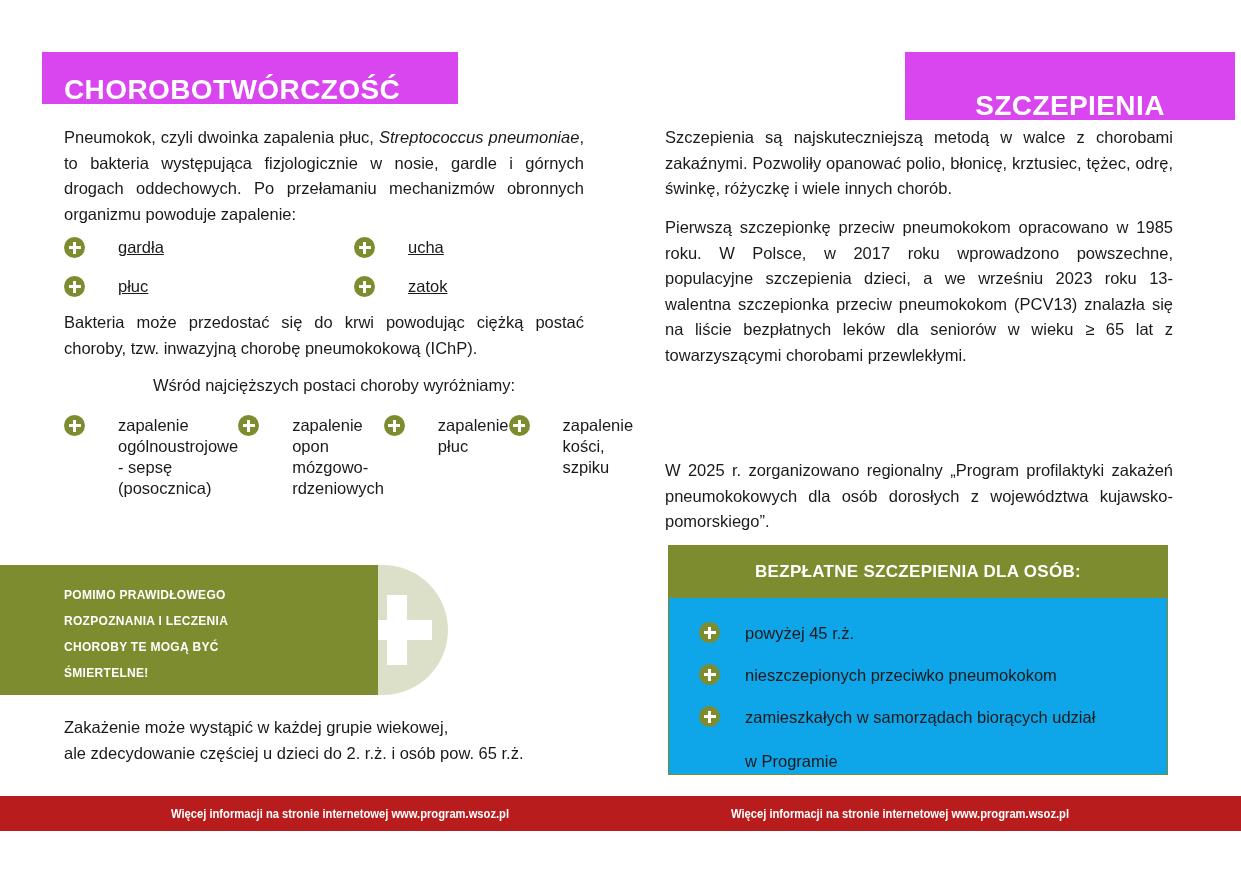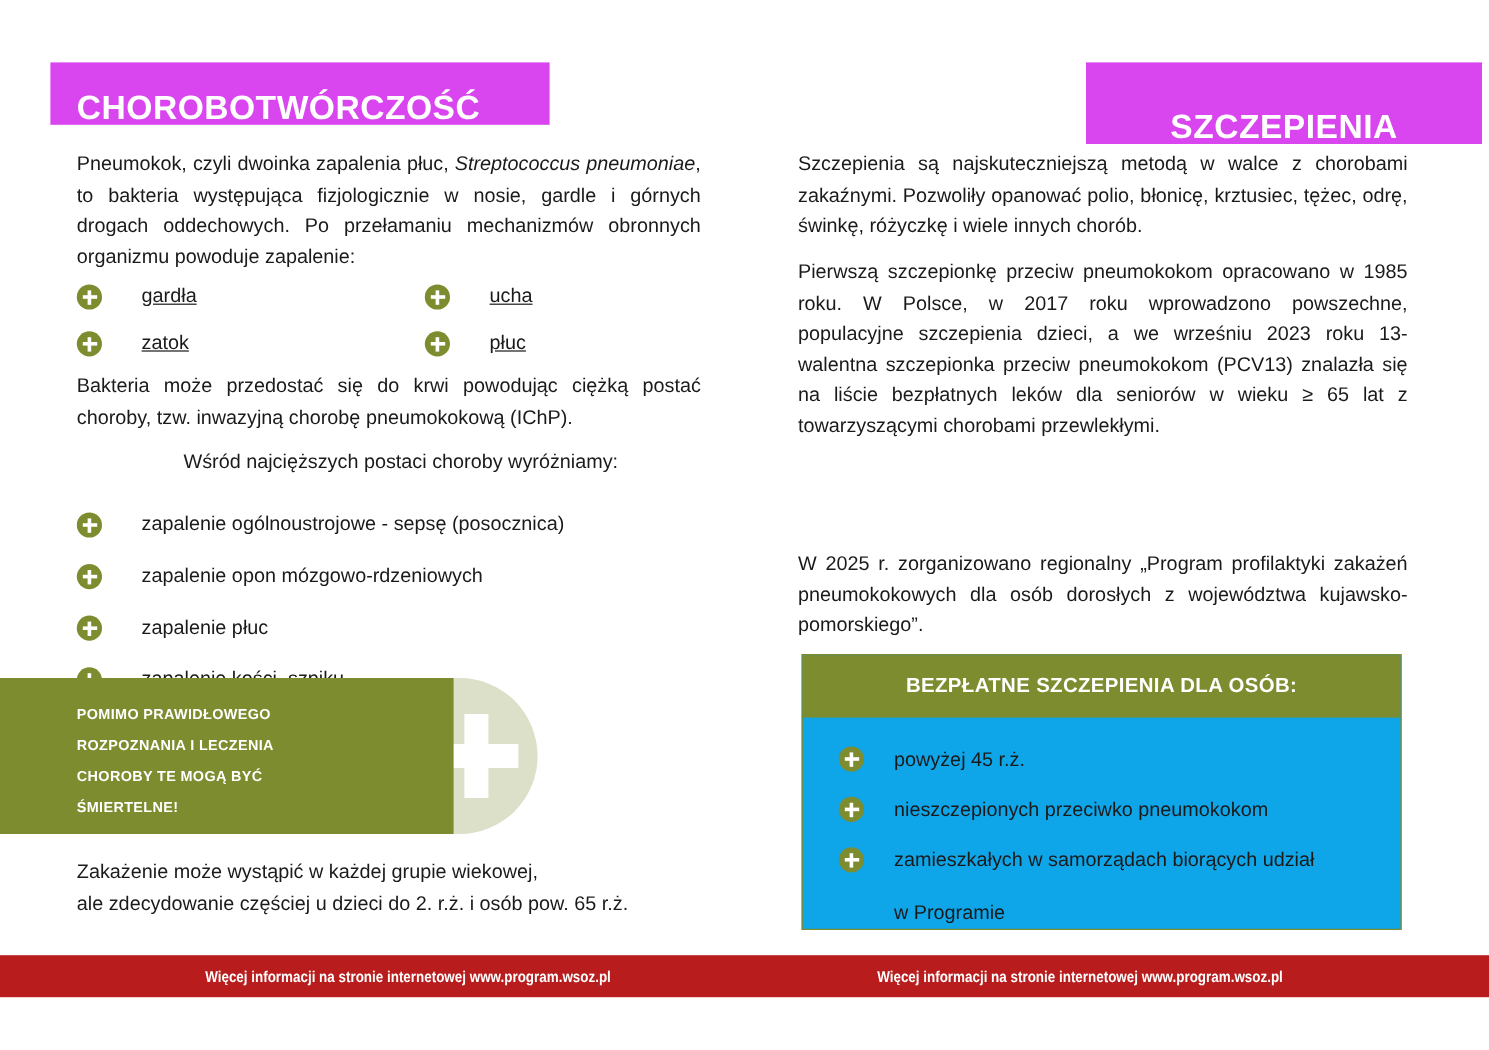--- a/index.html
+++ b/index.html
@@ -80,21 +80,21 @@
   
   .bullet-grid {
     position: absolute;
     display: grid;
     grid-template-columns: 290px 280px;
     row-gap: 18px;
   }
   .bullet-grid .bullet-row .label { padding-left: 20px; }
 
   
-  .bullet-list { position: absolute; display: flex; flex-direction: column; margin-top: 12px; }
+  .bullet-list { position: absolute; display: flex; flex-direction: row; }
   .bullet-list .bullet-row { margin-bottom: 22px; }
   .bullet-list .bullet-row .label { padding-left: 20px; }
 
   
   .callout-wrap { position: absolute; left: 0; top: 565px; width: 460px; height: 130px; }
   .callout-circle {
     position: absolute;
     left: 318px; top: 0;
     width: 130px; height: 130px;
     border-radius: 50%;
@@ -187,25 +187,25 @@
       <div class="bullet-row">
         <span class="plus-icon"></span>
         <span class="label">gardła</span>
       </div>
       <div class="bullet-row">
         <span class="plus-icon"></span>
         <span class="label">ucha</span>
       </div>
       <div class="bullet-row">
         <span class="plus-icon"></span>
+        <span class="label">płuc</span>
+      </div>
+      <div class="bullet-row">
+        <span class="plus-icon"></span>
         <span class="label">zatok</span>
-      </div>
-      <div class="bullet-row">
-        <span class="plus-icon"></span>
-        <span class="label">płuc</span>
       </div>
     </div>
 
     <div class="para" style="left:64px; top:310px; width:520px;">Bakteria może przedostać się do krwi powodując ciężką postać choroby, tzw. inwazyjną chorobę pneumokokową (IChP).</div>
 
     <div class="para nojust" style="left:64px; top:373px; width:540px;text-align:center;">Wśród najcięższych postaci choroby wyróżniamy:</div>
 
     <div class="bullet-list" style="left:64px; top:415px; width:540px;">
       <div class="bullet-row">
         <span class="plus-icon"></span>

